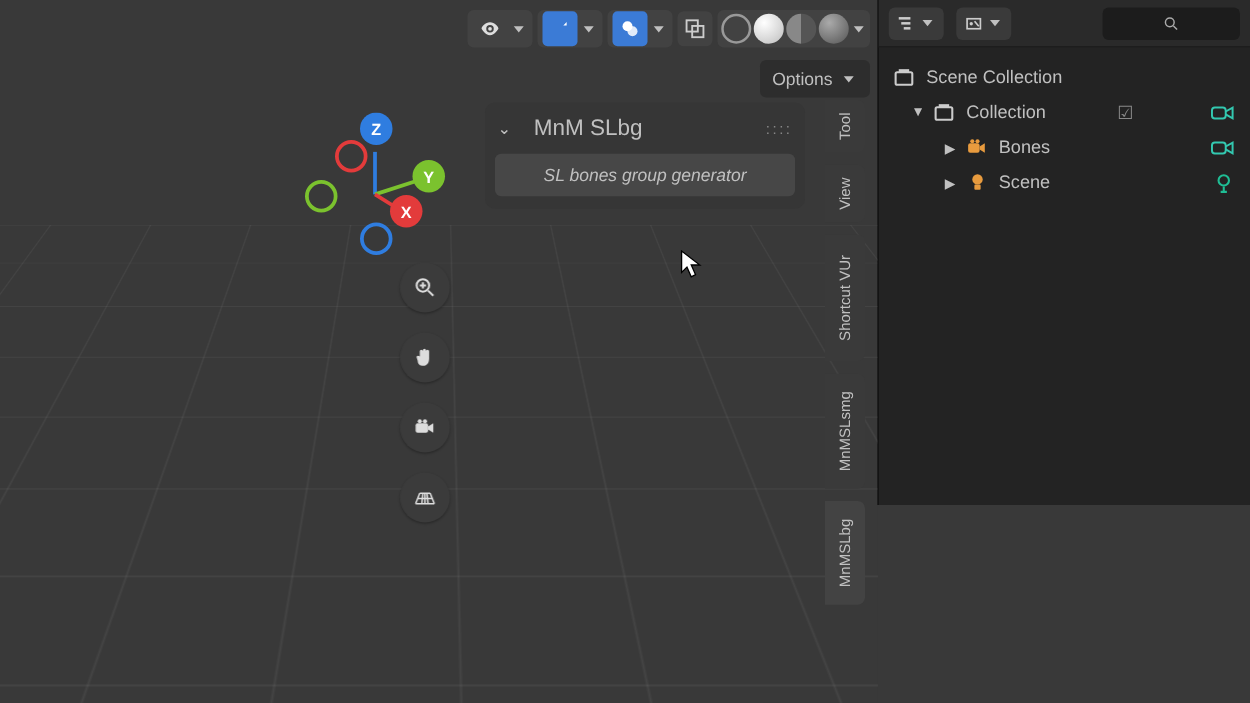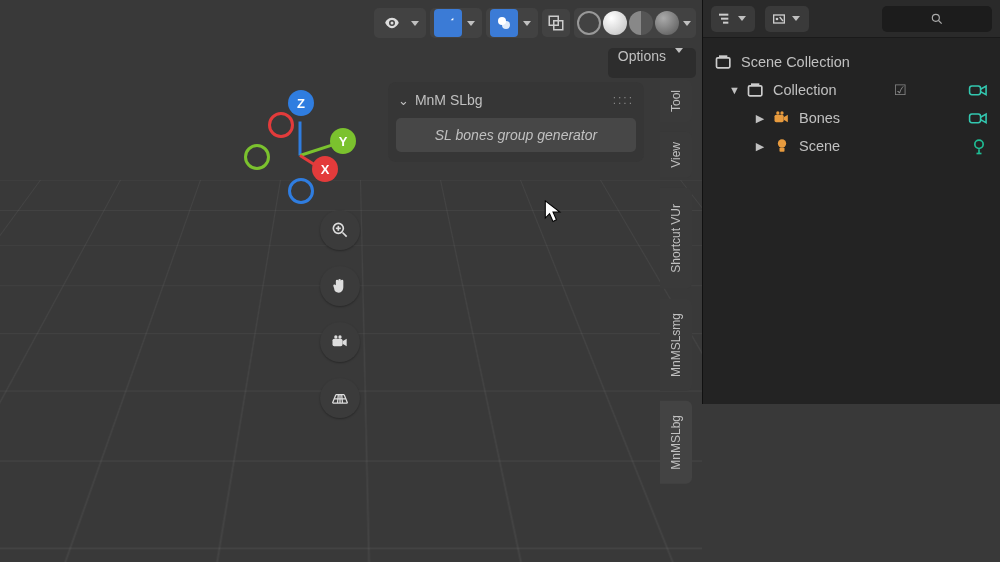--- a/index.html
+++ b/index.html
@@ -21,27 +21,27 @@
   
   .top-toolbar { position: absolute; top: 4px; left: 0; right: 0; height: 38px; display: flex; align-items: center; justify-content: flex-end; gap: 4px; padding-right: 6px; }
   .tool-group { display: flex; align-items: center; background: #424242; border-radius: 5px; height: 30px; padding: 0 4px; gap: 2px; }
   .tool-btn { width: 28px; height: 28px; display: flex; align-items: center; justify-content: center; border-radius: 4px; }
   .tool-btn.blue { background: #3b7bd6; }
   .caret-down { width: 0; height: 0; border-left: 4px solid transparent; border-right: 4px solid transparent; border-top: 5px solid #c0c0c0; margin: 0 3px; }
 
   .shading-row { display: flex; align-items: center; gap: 0; background: #424242; border-radius: 5px; height: 30px; padding: 0 2px; }
   .shade-circle { width: 24px; height: 24px; border-radius: 50%; margin: 0 1px; }
 
-  .options-chip { position: absolute; top: 48px; right: 6px; background: #2d2d2d; border-radius: 5px; height: 30px; display: flex; align-items: flex-start; padding: 0 10px; gap: 6px; font-size: 14px; }
+  .options-chip { position: absolute; top: 48px; right: 6px; background: #2d2d2d; border-radius: 5px; height: 30px; display: flex; align-items: center; padding: 0 10px; gap: 6px; font-size: 14px; }
 
   
   .panel { position: absolute; top: 82px; left: 388px; width: 256px; background: #363636; border-radius: 8px; padding: 6px 8px 10px; }
   .panel-header { display: flex; align-items: center; gap: 6px; padding: 4px 2px; }
   .panel-header .chevron { font-size: 13px; }
-  .panel-title { font-size: 14px; }
+  .panel-title { font-size: 18px; margin-left: 12px; }
   .panel-drag { margin-left: auto; font-size: 12px; letter-spacing: 2px; color: #888; }
   .panel-row { background: #474747; border-radius: 5px; height: 34px; display: flex; align-items: center; justify-content: center; font-size: 14px; margin-top: 6px; font-style: italic; }
   .panel-row.dark { background: #383838; }
 
   
   .gizmo { position: absolute; top: 94px; left: 240px; width: 120px; height: 120px; }
   .gizmo .ball { position: absolute; width: 26px; height: 26px; border-radius: 50%; display: flex; align-items: center; justify-content: center; font-size: 13px; font-weight: 600; color: #fff; }
   .gizmo .ring { position: absolute; width: 26px; height: 26px; border-radius: 50%; border: 3px solid; background: transparent; }
   .gizmo .stick { position: absolute; height: 3px; transform-origin: left center; }
 

